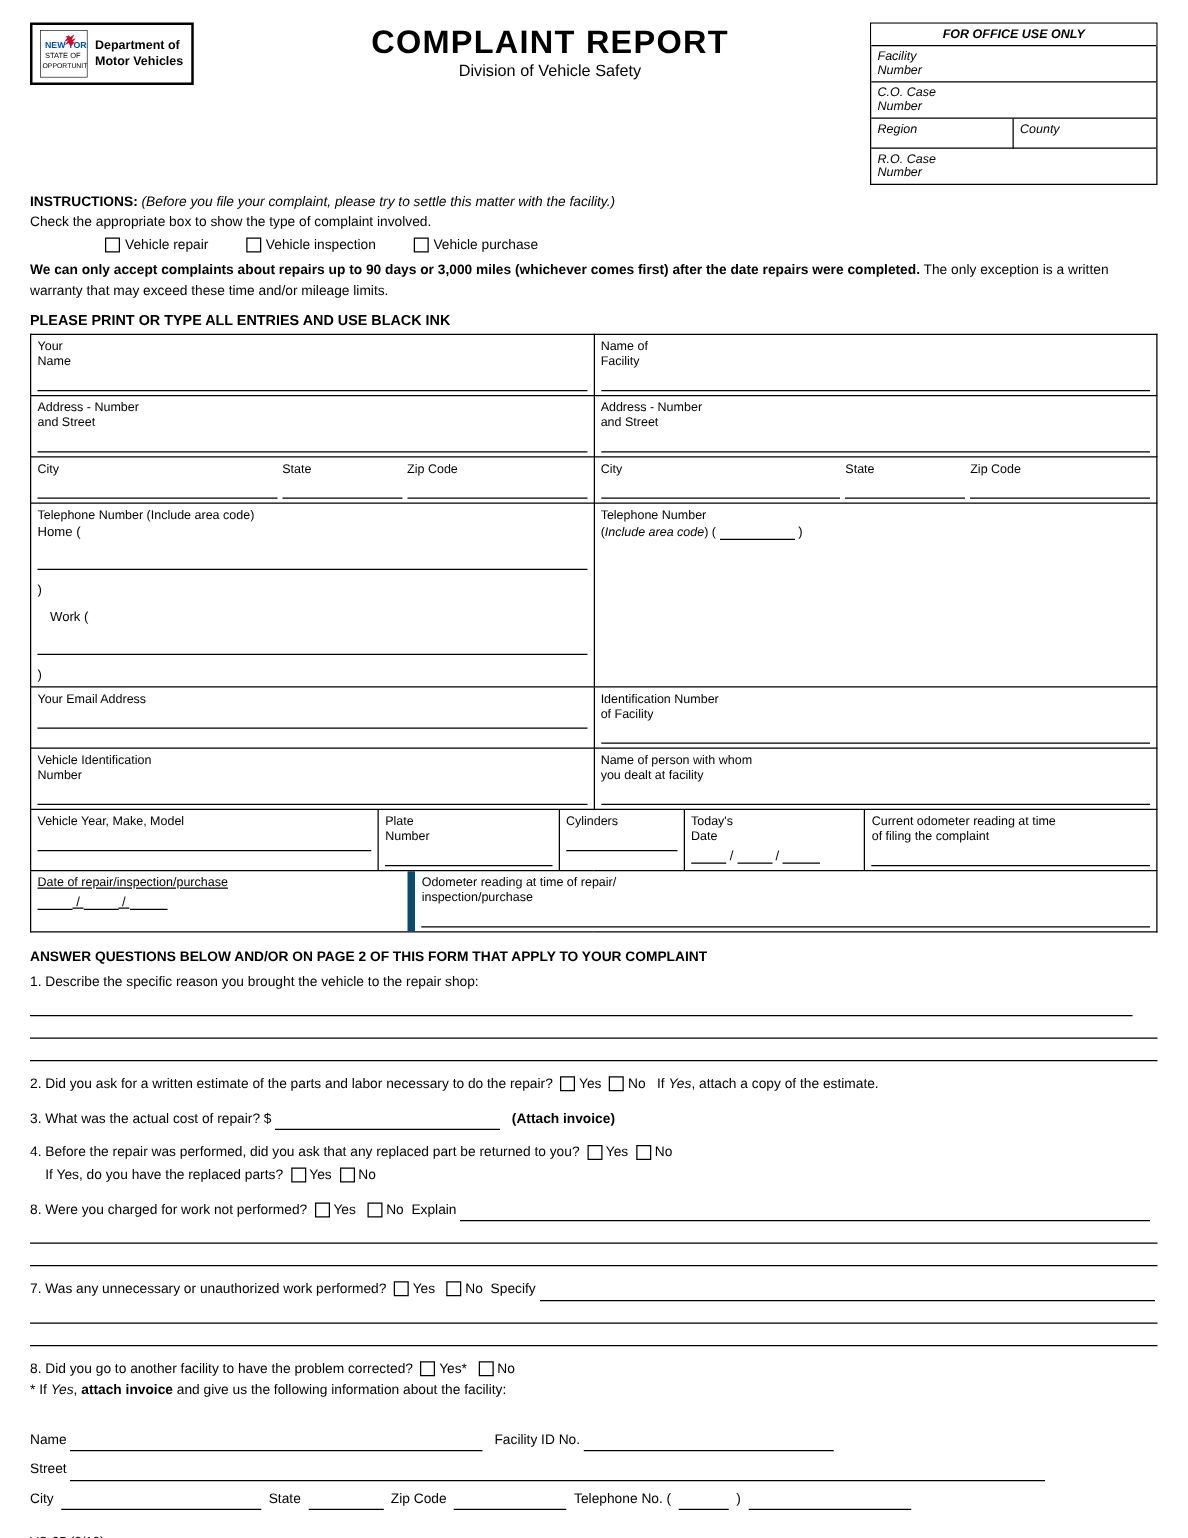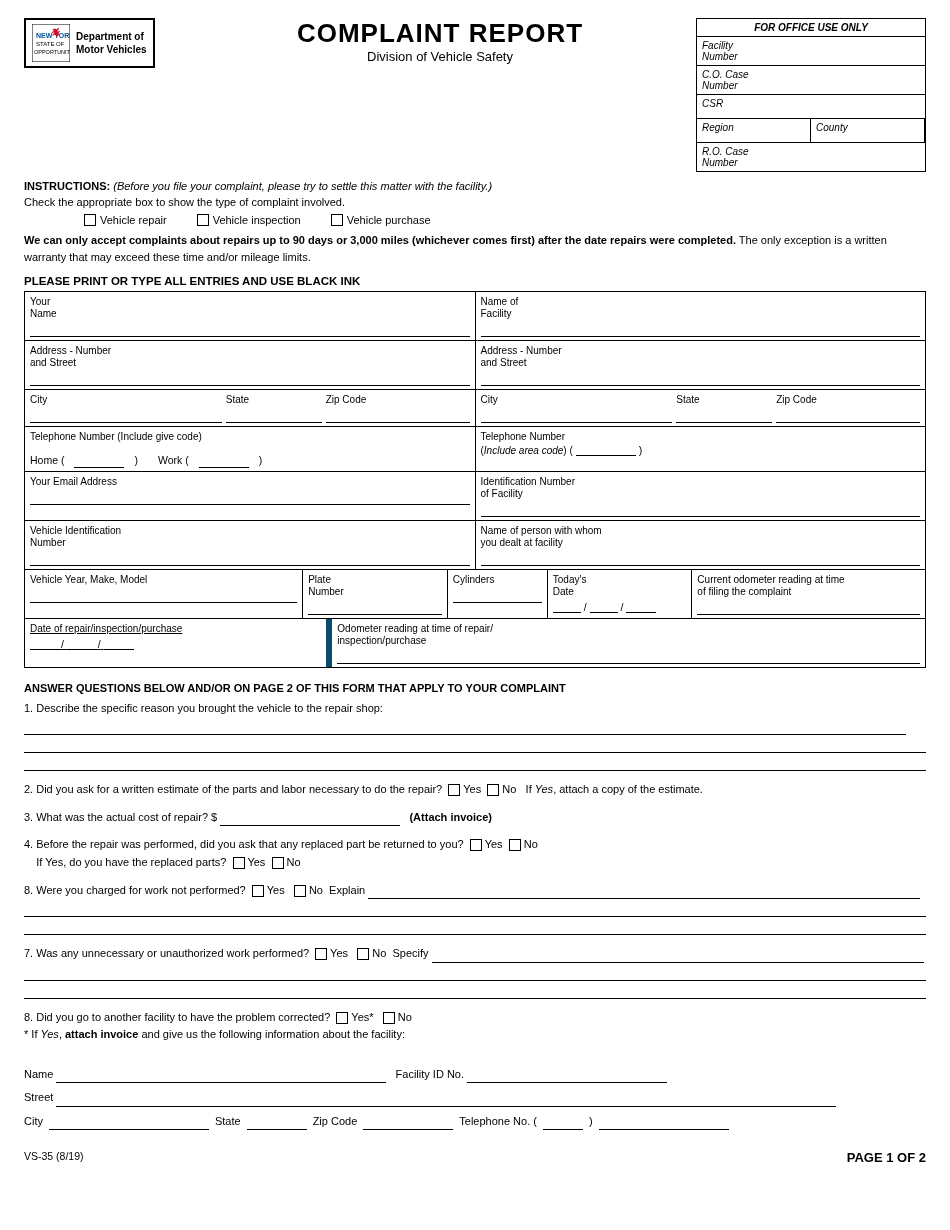--- a/index.html
+++ b/index.html
@@ -227,21 +227,20 @@
     <div class="sub-title">Division of Vehicle Safety</div>
   </div>
 
   <div class="office-box">
     <div class="office-box-header">FOR OFFICE USE ONLY</div>
     <div class="office-fields">
       <div class="office-field full" style="white-space:pre-line;">Facility
 Number</div>
       <div class="office-field full" style="white-space:pre-line;">C.O. Case
 Number</div>
-      <div class="office-field full">CSR</div>
       <div class="office-field-half" style="border-right:1px solid #000; border-bottom:1px solid #000; padding:3px 5px; font-size:10px; min-height:24px;">Region</div>
       <div class="office-field-half" style="border-bottom:1px solid #000; padding:3px 5px; font-size:10px; min-height:24px;">County</div>
       <div class="office-field full no-border-bottom" style="white-space:pre-line;">R.O. Case
 Number</div>
     </div>
   </div>
 </div>
 
 <div class="instructions">
   <b>INSTRUCTIONS:</b><i> (Before you file your complaint, please try to settle this matter with the facility.)</i>
@@ -327,22 +326,22 @@
         <div style="flex:1.5;">
           <span class="label">Zip Code</span><br>
           <span class="field-line"></span>
         </div>
       </div>
     </td>
   </tr>
 
   <tr>
     <td>
-      <span class="label">Telephone Number (Include give code)</span><br>
-      <div style="display:flex; gap:10px; margin-top:12px;">
+      <span class="label">Telephone Number (Include area code)</span><br>
+      <div style="display:flex; gap:10px; margin-top:2px;flex-direction:column;">
         <span>Home (</span>
         <span class="inline-line" style="min-width:50px;"></span>
         <span>)</span>
         <span style="margin-left:10px;">Work (</span>
         <span class="inline-line" style="min-width:50px;"></span>
         <span>)</span>
       </div>
     </td>
     <td>
       <span class="label">Telephone Number<br>(<i>Include area code</i>) (</span>

